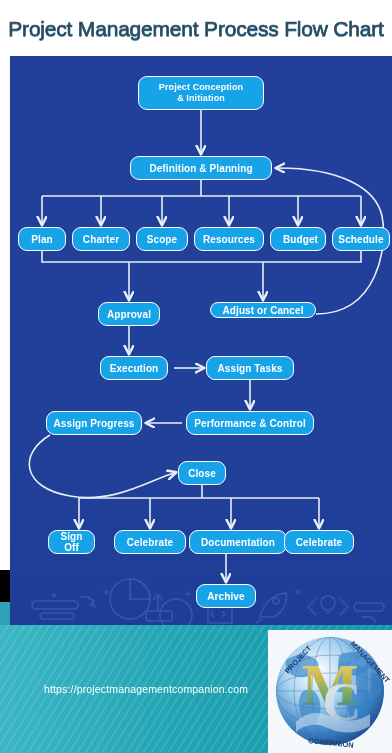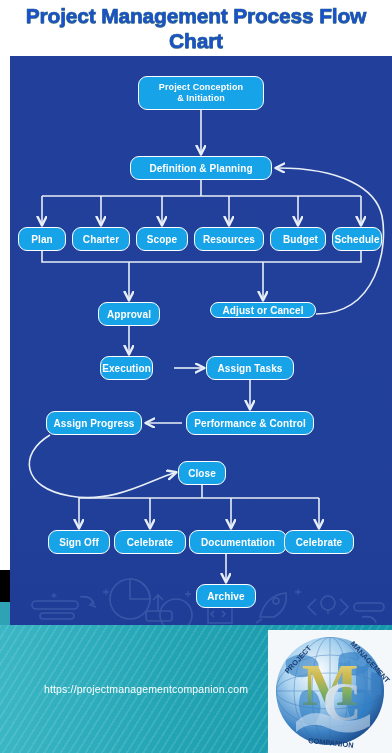--- a/index.html
+++ b/index.html
@@ -10,22 +10,22 @@
     overflow:hidden;
     position:relative;
   }
   
   .title-bar{
     position:absolute;left:0;top:0;width:392px;height:56px;
     display:flex;align-items:center;justify-content:center;
     background:#ffffff;
   }
   .title-text{
-    font-size:21px;line-height:25px;font-weight:bold;
-    color:#1d4ed8;
+    font-size:21px;line-height:25px;font-weight:normal;
+    color:#404040;
     text-align:center;
     letter-spacing:-0.2px;
     -webkit-text-stroke:0.7px #1a5f86;
     text-shadow:0 1px 0 rgba(20,70,110,.55);
     padding:0 6px;
   }
   
   .chart-area{
     position:absolute;left:10px;top:56px;width:382px;height:569px;
     background:#21409a;
@@ -185,29 +185,29 @@
 
   <div id="nodes">
       <div class="node big" style="left: 128px; top: 20px; width: 126px; height: 34px;">Project Conception
 &amp; Initiation</div>
       <div class="node" style="left: 120px; top: 100px; width: 142px; height: 24px;">Definition &amp; Planning</div>
       <div class="node" style="left: 8px; top: 171px; width: 48px; height: 24px;">Plan</div>
       <div class="node" style="left: 62px; top: 171px; width: 58px; height: 24px;">Charter</div>
       <div class="node" style="left: 126px; top: 171px; width: 52px; height: 24px;">Scope</div>
       <div class="node" style="left: 184px; top: 171px; width: 70px; height: 24px;">Resources</div>
       <div class="node" style="left: 260px; top: 171px; width: 56px; height: 24px; padding-left: 8px;">Budget</div>
-      <div class="node" style="left: 322px; top: 171px; width: 50px; height: 24px;">Schedule</div>
+      <div class="node" style="left: 322px; top: 171px; width: 58px; height: 24px;">Schedule</div>
       <div class="node" style="left: 88px; top: 246px; width: 62px; height: 24px;">Approval</div>
       <div class="node" style="left: 200px; top: 246px; width: 106px; height: 16px;">Adjust or Cancel</div>
-      <div class="node" style="left: 90px; top: 300px; width: 53px; height: 24px;">Execution</div>
+      <div class="node" style="left: 90px; top: 300px; width: 68px; height: 24px;">Execution</div>
       <div class="node" style="left: 196px; top: 300px; width: 88px; height: 24px;">Assign Tasks</div>
       <div class="node" style="left: 36px; top: 355px; width: 96px; height: 24px;">Assign Progress</div>
       <div class="node" style="left: 176px; top: 355px; width: 128px; height: 24px;">Performance &amp; Control</div>
       <div class="node" style="left: 168px; top: 405px; width: 48px; height: 24px;">Close</div>
-      <div class="node" style="left: 38px; top: 474px; width: 62px; height: 24px;">Sign Off</div>
+      <div class="node" style="left: 38px; top: 474px; width: 47px; height: 24px;">Sign Off</div>
       <div class="node" style="left: 104px; top: 474px; width: 72px; height: 24px;">Celebrate</div>
       <div class="node" style="left: 172px; top: 474px; width: 98px; height: 24px; margin-left: 7px;">Documentation</div>
       <div class="node" style="left: 274px; top: 474px; width: 70px; height: 24px;">Celebrate</div>
       <div class="node" style="left: 186px; top: 528px; width: 60px; height: 24px;">Archive</div>
     </div>
 </div>
 
 <div class="footer"></div>
 <div class="footer-url">https://projectmanagementcompanion.com</div>
 

